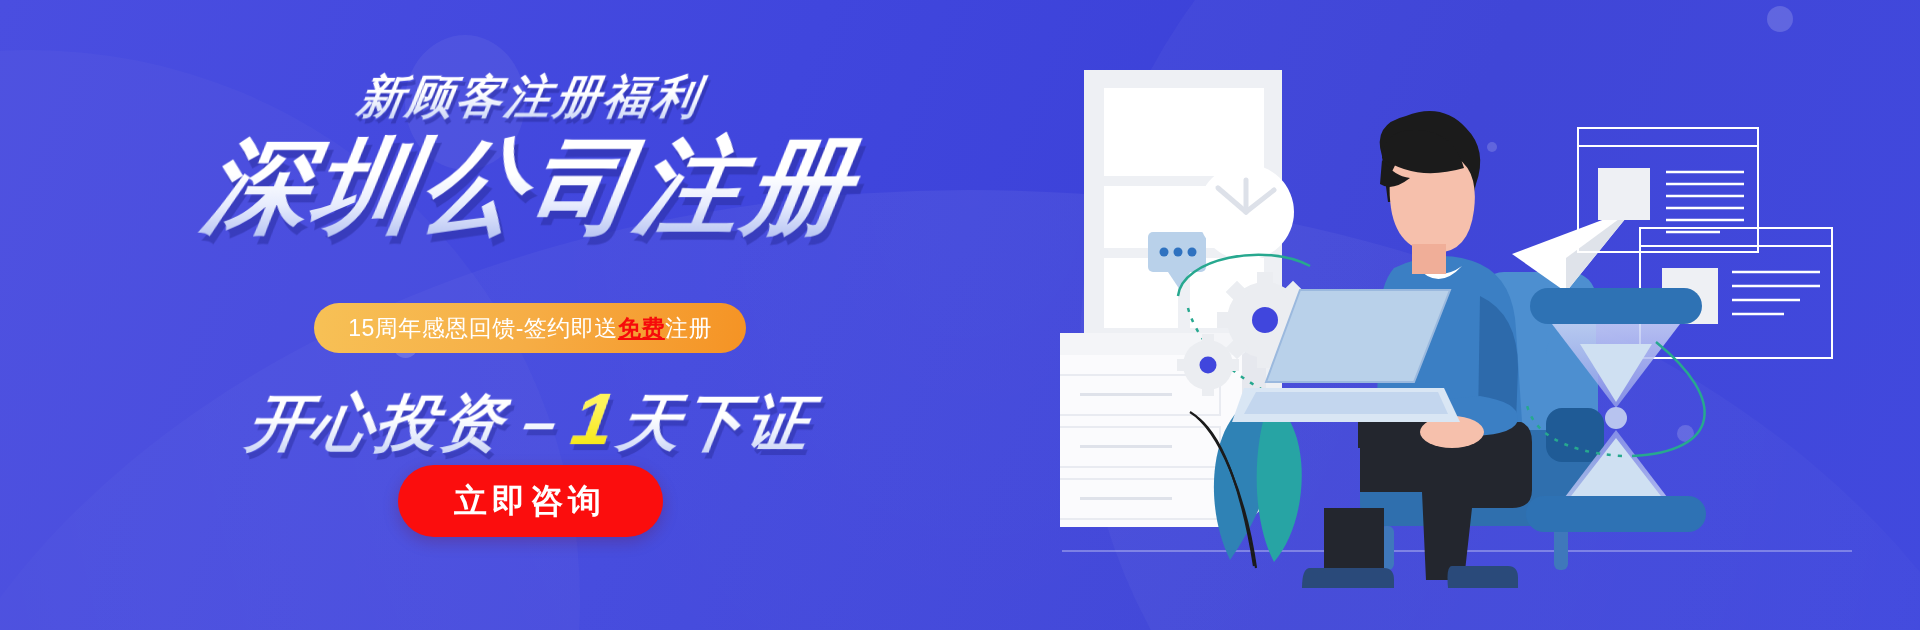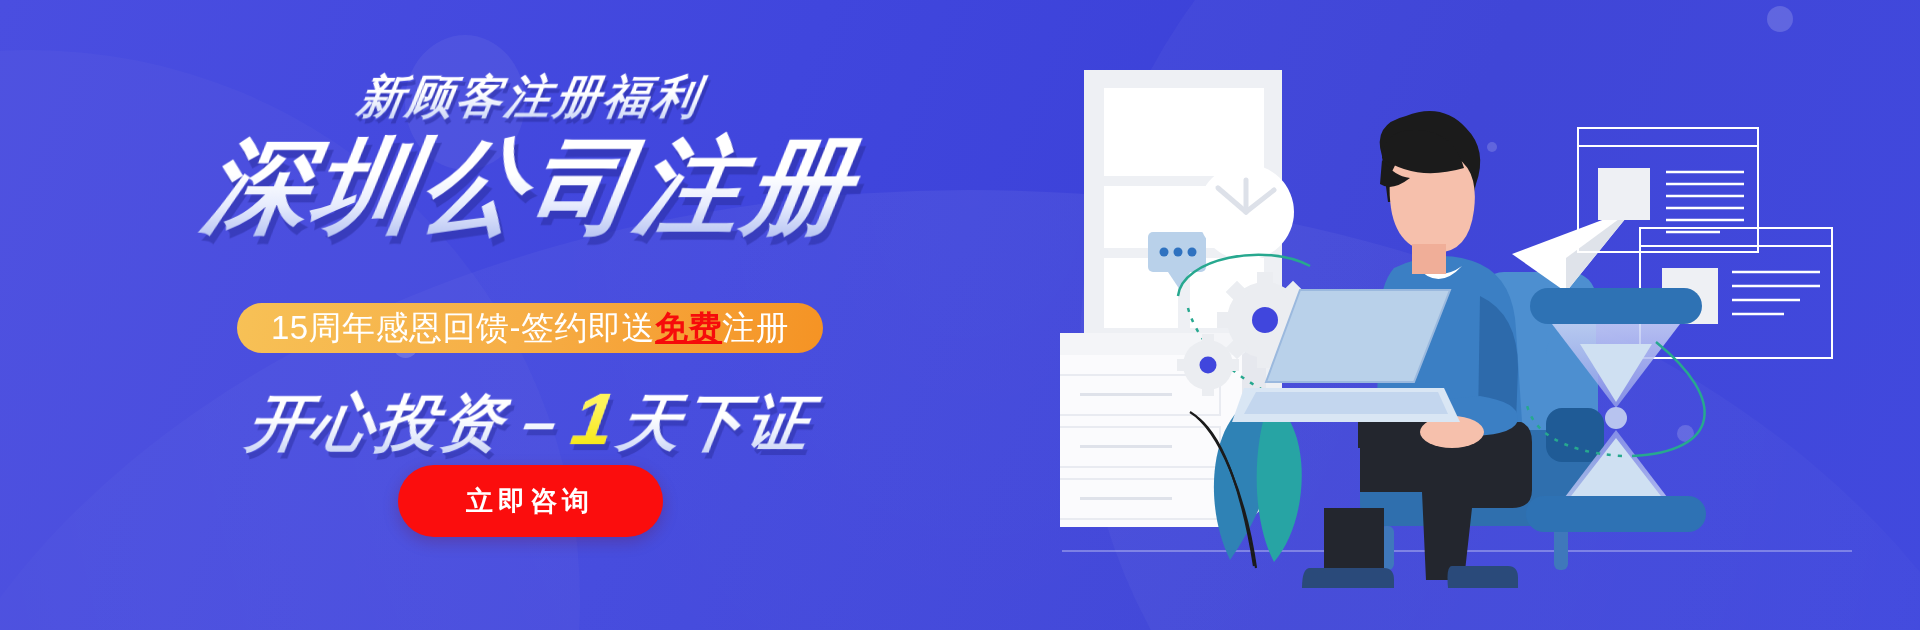--- a/index.html
+++ b/index.html
@@ -67,21 +67,21 @@
     -webkit-background-clip:text; background-clip:text; color:transparent;
     filter:drop-shadow(5px 8px 0 rgba(41,46,160,.55));
     transform:skewX(-9deg);
   }
 
   .badge-row{ position:absolute; left:0; right:0; top:303px; display:flex; justify-content:center; }
   .badge{
     display:flex; align-items:center; justify-content:center;
     height:50px; padding:0 34px; border-radius:25px;
     background:linear-gradient(100deg,#f7c156 0%,#f6ae46 48%,#f59324 100%);
-    font-size:33px; color:#ffffff; white-space:nowrap; letter-spacing:.5px;
+    font-size:23px; color:#ffffff; white-space:nowrap; letter-spacing:.5px;
   }
   .badge .hot{ color:#f60b0b; font-weight:bold;text-decoration:underline; }
 
   .subline{
     position:absolute; left:0; right:0; top:376px;
     text-align:center;
     font-size:62px; font-weight:bold; font-style:italic; letter-spacing:2px;
     background:linear-gradient(180deg,#ffffff 45%,#e4eafc 70%,#b4c2f1 100%);
     -webkit-background-clip:text; background-clip:text; color:transparent;
     filter:drop-shadow(4px 6px 0 rgba(41,46,160,.5));
@@ -91,21 +91,21 @@
     background:linear-gradient(180deg,#fff45a 35%,#f2e200 100%);
     -webkit-background-clip:text; background-clip:text; color:transparent;
     font-size:74px; padding:0 4px;
   }
 
   .cta-row{ position:absolute; left:0; right:0; top:465px; display:flex; justify-content:center; }
   .cta{
     border:none; cursor:pointer;
     width:265px; height:72px; border-radius:36px;
     background:#fb0d0d;
-    color:#ffffff; font-size:27px; font-weight:bold; letter-spacing:5px;
+    color:#ffffff; font-size:33px; font-weight:bold; letter-spacing:5px;
     font-family:Liberation Mono, monospace;
     box-shadow:0 5px 16px rgba(120,0,0,.22);
   }
 
   
   .illo{ position:absolute; left:1060px; top:0; width:860px; height:630px; }
   .illo svg{ position:absolute; left:0; top:0; }
 </style>
 </head>
 <body>

